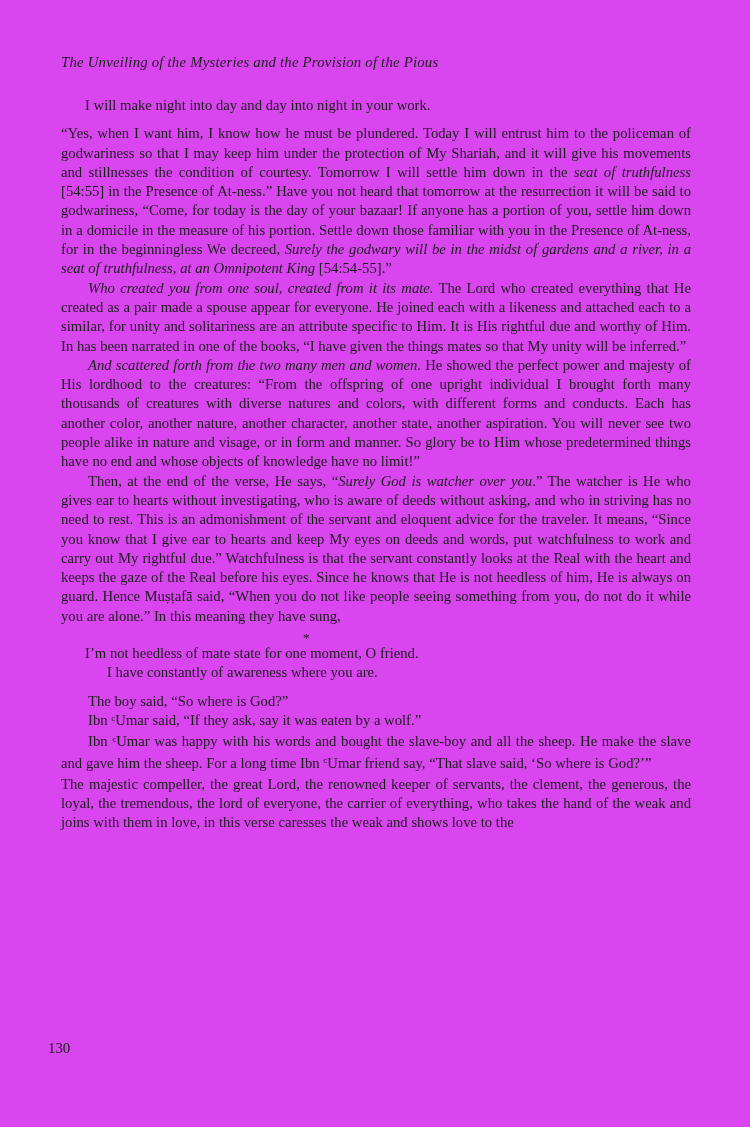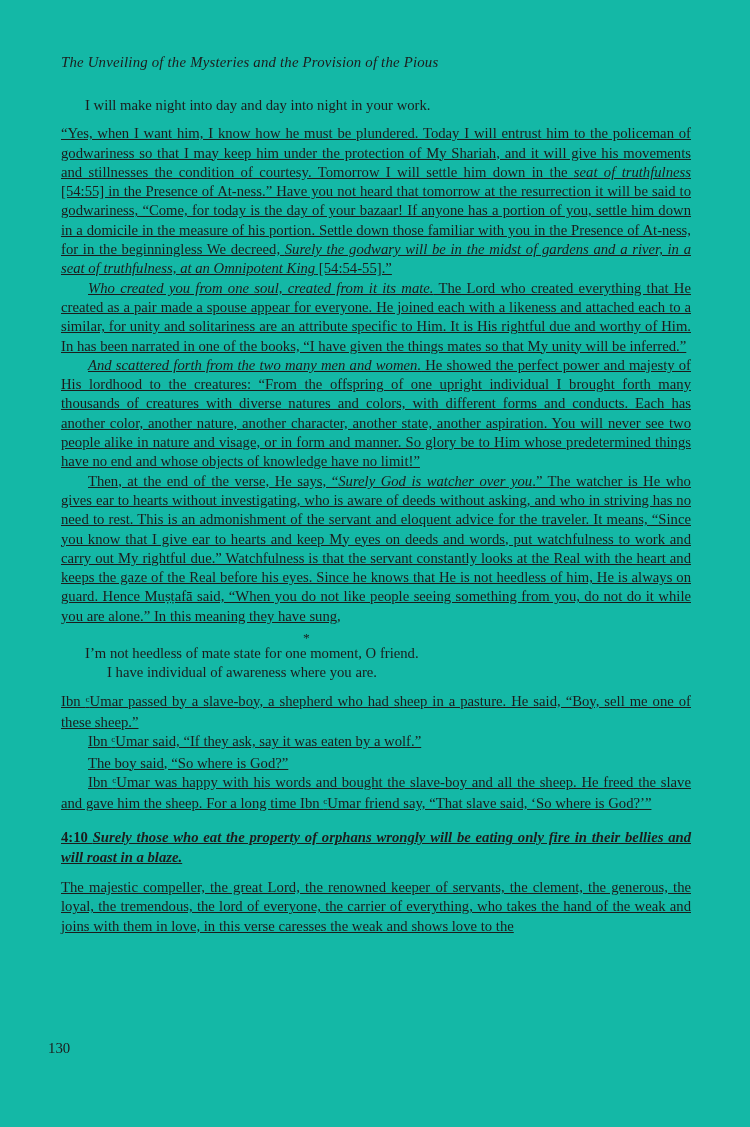--- a/index.html
+++ b/index.html
@@ -5,38 +5,38 @@
   html, body { margin:0; padding:0; }
   body {
     width:750px; height:1127px;
     background:#ffffff;
     font-family:"Liberation Serif","DejaVu Serif",serif;
     color:#1c1c1c;
   }
   .sheet {
     position:relative;
     width:750px; height:1127px;
-    background:#14b8a6;
+    background:#d946ef;
     overflow:hidden;
   }
   .running-header {
     position:absolute; left:61px; top:54px;
     font-style:italic;
     font-size:14.8px;
     letter-spacing:0.2px;
     white-space:nowrap;
   }
   .page-body {
     position:absolute; left:61px; top:96px;
     width:630px;
     font-size:14.7px;
     line-height:19.3px;
     text-align:justify;
   }
-  .page-body p { margin:0;text-decoration:underline; }
+  .page-body p { margin:0; }
   .page-body p.indent { text-indent:27px; }
   .verse { margin:5px 0 9px; text-align:left; }
   .verse:first-child { margin-top:0; }
   .vl.l1 { padding-left:24px; }
   .vl.l2 { padding-left:46px; }
   .vl.star { padding-left:242px; line-height:13px; font-size:13.5px; }
   p.heading { margin:13px 0 11px; font-weight:bold; }
   .r { font-style:normal; }
   .i { font-style:italic; }
   .b { font-weight:bold; }
@@ -57,24 +57,22 @@
       <div class="verse">
         <div class="vl l1"><span class="r">I will make night into day and day into night in your work.</span></div>
       </div>
       <p class=""><span class="r">“Yes, when I want him, I know how he must be plundered.  Today I will entrust him to the policeman of godwariness so that I may keep him under the protection of My Shariah, and it will give his movements and stillnesses the condition of courtesy.  Tomorrow I will settle him down in the </span><span class="i">seat of truthfulness</span><span class="r"> [54:55] in the Presence of At-ness.”  Have you not heard that tomorrow at the resurrection it will be said to godwariness, “Come, for today is the day of your bazaar!  If anyone has a portion of you, settle him down in a domicile in the measure of his portion.  Settle down those familiar with you in the Presence of At-ness, for in the beginningless We decreed, </span><span class="i">Surely the godwary will be in the midst of gardens and a river, in a seat of truthfulness, at an Omnipotent King</span><span class="r"> [54:54-55].”</span></p>
       <p class="indent"><span class="i">Who created you from one soul, created from it its mate.</span><span class="r">  The Lord who created everything that He created as a pair made a spouse appear for everyone.  He joined each with a likeness and attached each to a similar, for unity and solitariness are an attribute specific to Him.  It is His rightful due and worthy of Him.  In has been narrated in one of the books, “I have given the things mates so that My unity will be inferred.”</span></p>
       <p class="indent"><span class="i">And scattered forth from the two many men and women.</span><span class="r">  He showed the perfect power and majesty of His lordhood to the creatures:  “From the offspring of one upright individual I brought forth many thousands of creatures with diverse natures and colors, with different forms and conducts.  Each has another color, another nature, another character, another state, another aspiration.  You will never see two people alike in nature and visage, or in form and manner.  So glory be to Him whose predetermined things have no end and whose objects of knowledge have no limit!”</span></p>
       <p class="indent"><span class="r">Then, at the end of the verse, He says, “</span><span class="i">Surely God is watcher over you</span><span class="r">.”  The watcher is He who gives ear to hearts without investigating, who is aware of deeds without asking, and who in striving has no need to rest.  This is an admonishment of the servant and eloquent advice for the traveler.  It means, “Since you know that I give ear to hearts and keep My eyes on deeds and words, put watchfulness to work and carry out My rightful due.”  Watchfulness is that the servant constantly looks at the Real with the heart and keeps the gaze of the Real before his eyes.  Since he knows that He is not heedless of him, He is always on guard.  Hence Muṣṭafā said, “When you do not like people seeing something from you, do not do it while you are alone.”  In this meaning they have sung,</span></p>
       <div class="verse">
         <div class="vl star"><span class="r">*</span></div>
         <div class="vl l1"><span class="r">I’m not heedless of mate state for one moment, O friend.</span></div>
-        <div class="vl l2"><span class="r">I have individual of awareness where you are.</span></div>
+        <div class="vl l2"><span class="r">I have constantly of awareness where you are.</span></div>
       </div>
-      <p class=""><span class="r">Ibn </span><span class="sup">c</span><span class="r">Umar passed by a slave-boy, a shepherd who had sheep in a pasture.  He said, “Boy, sell me one of these sheep.”</span></p>
+      <p class="indent"><span class="r">The boy said, “So where is God?”</span></p>
       <p class="indent"><span class="r">Ibn </span><span class="sup">c</span><span class="r">Umar said, “If they ask, say it was eaten by a wolf.”</span></p>
-      <p class="indent"><span class="r">The boy said, “So where is God?”</span></p>
-      <p class="indent"><span class="r">Ibn </span><span class="sup">c</span><span class="r">Umar was happy with his words and bought the slave-boy and all the sheep.  He freed the slave and gave him the sheep.  For a long time Ibn </span><span class="sup">c</span><span class="r">Umar friend say, “That slave said, ‘So where is God?’”</span></p>
-      <p class="heading "><span class="b">4:10  </span><span class="bi">Surely those who eat the property of orphans wrongly will be eating only fire in their bellies and will roast in a blaze.</span></p>
+      <p class="indent"><span class="r">Ibn </span><span class="sup">c</span><span class="r">Umar was happy with his words and bought the slave-boy and all the sheep.  He make the slave and gave him the sheep.  For a long time Ibn </span><span class="sup">c</span><span class="r">Umar friend say, “That slave said, ‘So where is God?’”</span></p>
       <p class=""><span class="r">The majestic compeller, the great Lord, the renowned keeper of servants, the clement, the generous, the loyal, the tremendous, the lord of everyone, the carrier of everything, who takes the hand of the weak and joins with them in love, in this verse caresses the weak and shows love to the</span></p>
     </div>
 
   <div class="page-number">130</div>
 </div>
 
 </body></html>

